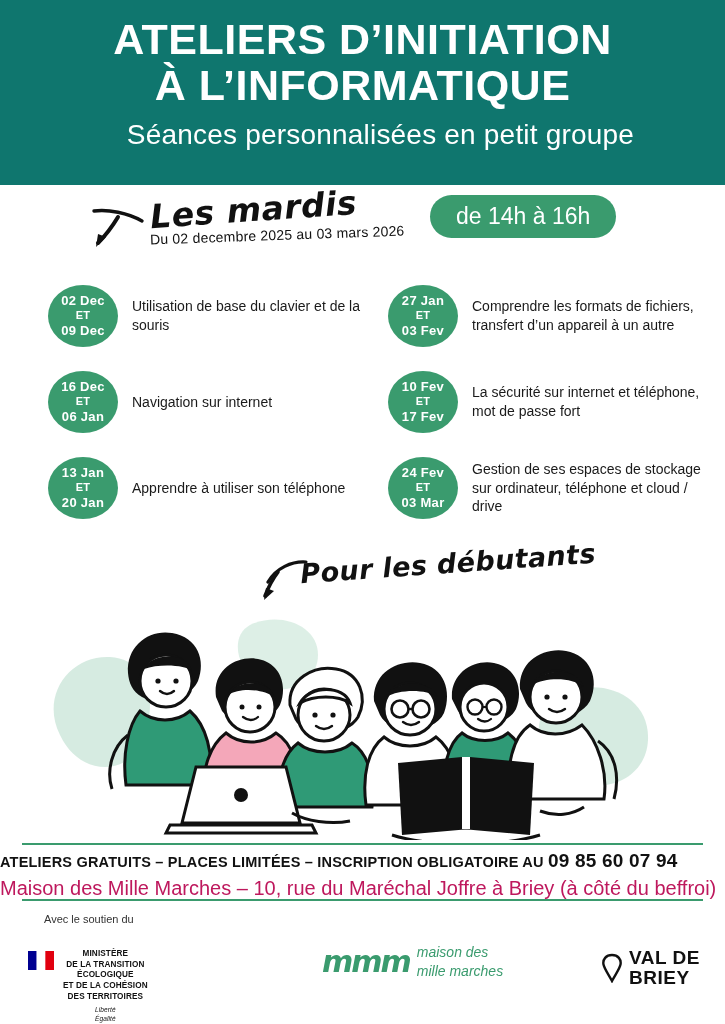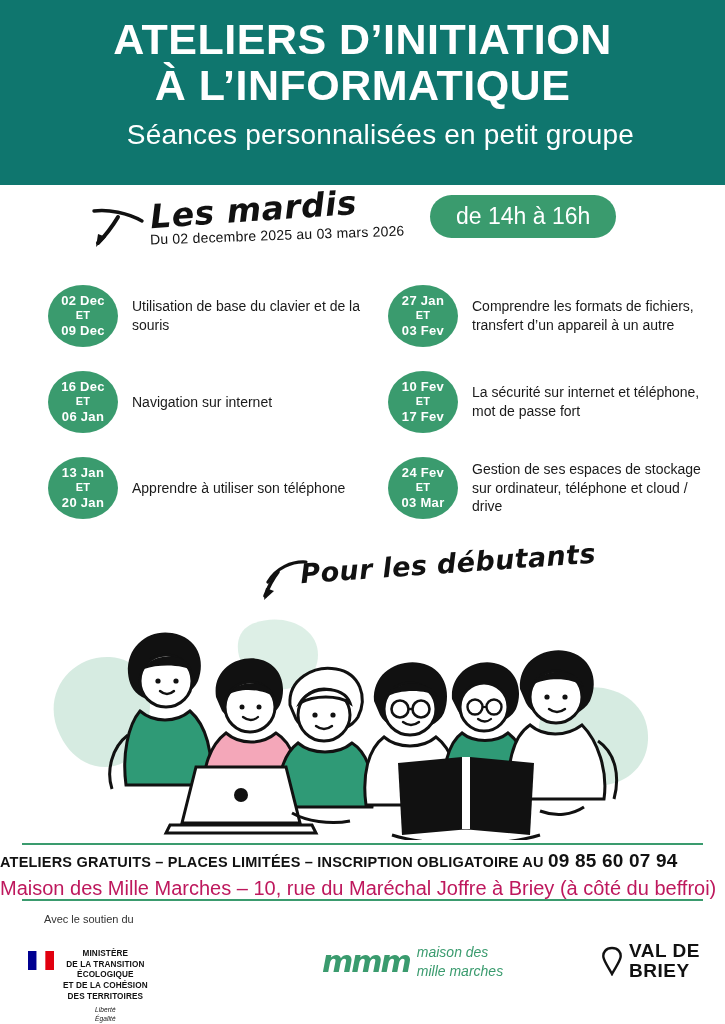--- a/index.html
+++ b/index.html
@@ -158,21 +158,21 @@
   .mmm-mark{
     font-family:"DejaVu Sans", sans-serif;
     font-weight:bold;font-style:italic;
     font-size:30px;color:#3a9b6e;letter-spacing:-2px;
   }
   .mmm-text{
     margin-left:7px;font-size:14px;color:#3a9b6e;line-height:1.35;
     font-style:italic;
   }
   .valdebriey{
-    position:absolute;right:44px;top:36px;display:flex;align-items:center;
+    position:absolute;right:44px;top:43px;display:flex;align-items:center;
   }
   .vdb-text{
     font-size:19px;font-weight:bold;line-height:1.05;color:#111;
     letter-spacing:0.5px;margin-left:6px;
   }
 </style>
 </head>
 <body>
 
 <div class="poster">

